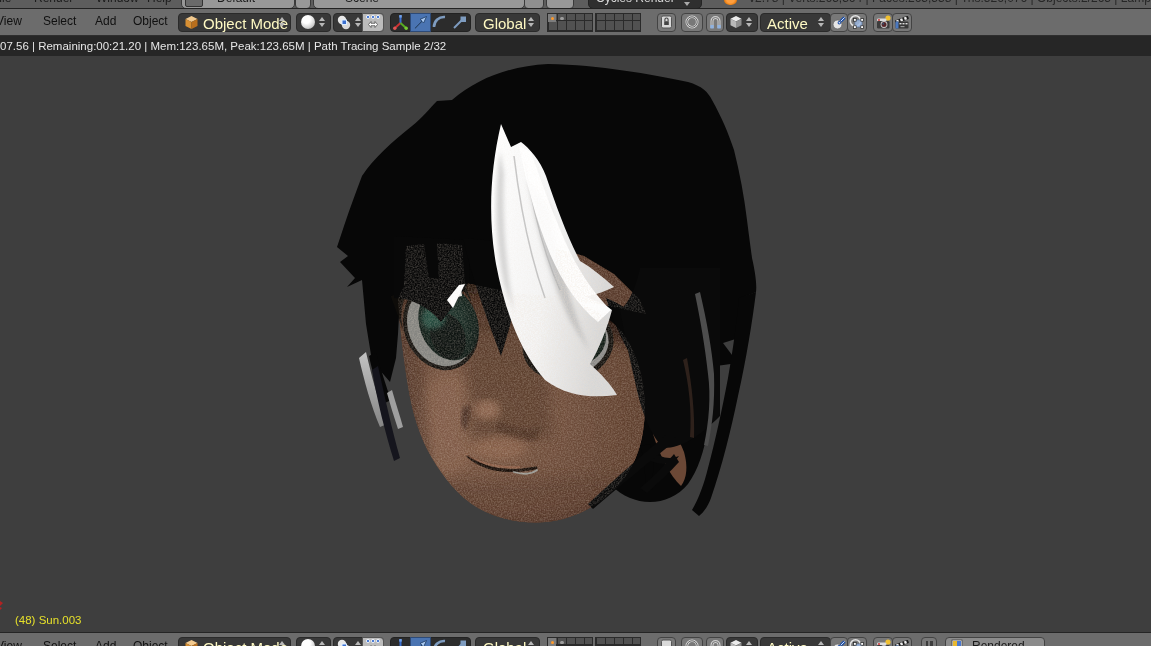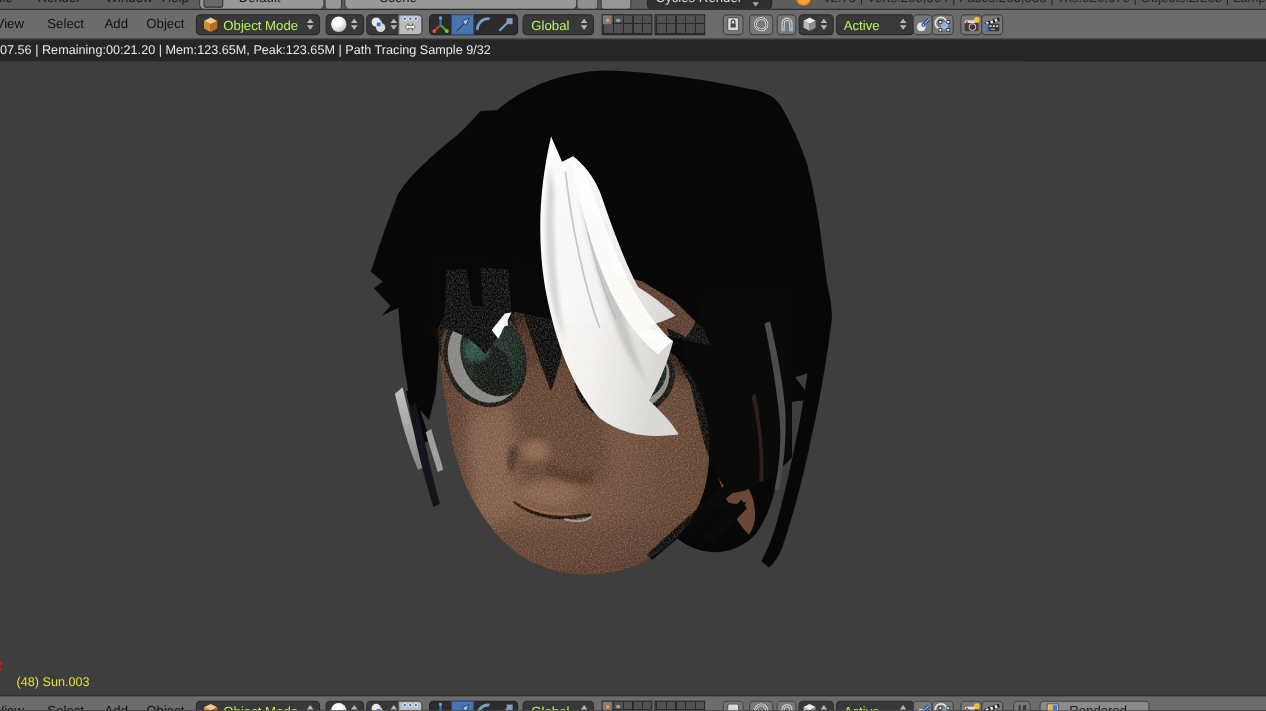--- a/index.html
+++ b/index.html
@@ -10,21 +10,21 @@
   .row2{position:absolute;left:0;top:9px;width:1151px;height:26px;background:#6c6c6c;
     border-bottom:1px solid #2e2e2e;overflow:hidden;}
   .rbar{position:absolute;left:0;top:36px;width:1151px;height:20px;background:#262626;
     color:#e6e6e6;font-size:11.5px;line-height:20px;white-space:nowrap;}
   .vp{position:absolute;left:0;top:56px;width:931px;height:576px;background:#3e3e3e;}
   .rowb{position:absolute;left:0;top:632px;width:1151px;height:14px;background:#6c6c6c;
     border-top:1px solid #252525;overflow:hidden;box-sizing:border-box;}
   .m{position:absolute;color:#101010;font-size:12px;white-space:nowrap;}
   .dd{position:absolute;background:#383838;border:1px solid #2a2a2a;border-radius:4px;
     box-sizing:border-box;height:19px;top:4px;}
-  .ddt{position:absolute;color:#bef264;font-size:12px;line-height:17px;white-space:nowrap;}
+  .ddt{position:absolute;color:#fef9c3;font-size:15px;line-height:17px;white-space:nowrap;}
   .lt{position:absolute;background:#787878;border:1px solid #434343;border-radius:4px;
     box-sizing:border-box;height:19px;top:4px;}
   .arr{position:absolute;width:0;height:0;border-left:3.5px solid transparent;
     border-right:3.5px solid transparent;}
   .au{border-bottom:4px solid #b8b8b8;}
   .ad{border-top:4px solid #b8b8b8;}
   .ic{position:absolute;}
 </style>
 </head>
 <body>
@@ -196,21 +196,21 @@
       </g>
       <rect x="1.5" y="7.5" width="13" height="7" rx="1" fill="#383838"></rect>
       <rect x="1.5" y="7.5" width="3" height="7" fill="#4a78c0"></rect>
       <rect x="5.5" y="9" width="2" height="1.4" fill="#ddd"></rect>
       <rect x="8.5" y="9" width="2" height="1.4" fill="#ddd"></rect>
       <rect x="11.5" y="9" width="2" height="1.4" fill="#ddd"></rect>
       <rect x="6.5" y="12" width="4" height="1.2" fill="#999"></rect>
     </svg>
   </div>
 
-  <div class="rbar">07.56 | Remaining:00:21.20 | Mem:123.65M, Peak:123.65M | Path Tracing Sample 9/32</div>
+  <div class="rbar">07.56 | Remaining:00:21.20 | Mem:123.65M, Peak:123.65M | Path Tracing Sample 2/32</div>
 
   <div class="vp" id="vp">
   <svg width="1151" height="576" viewBox="0 0 1151 576">
     <defs>
       <radialGradient id="skinG" cx="0.38" cy="0.56" r="0.78">
         <stop offset="0" stop-color="#856049"></stop>
         <stop offset="0.45" stop-color="#73503d"></stop>
         <stop offset="0.8" stop-color="#604231"></stop>
         <stop offset="1" stop-color="#533928"></stop>
       </radialGradient>

